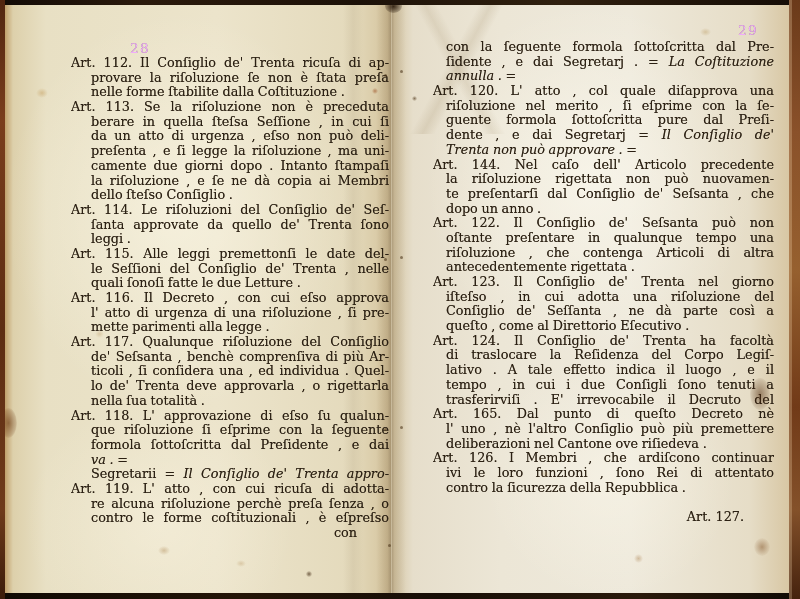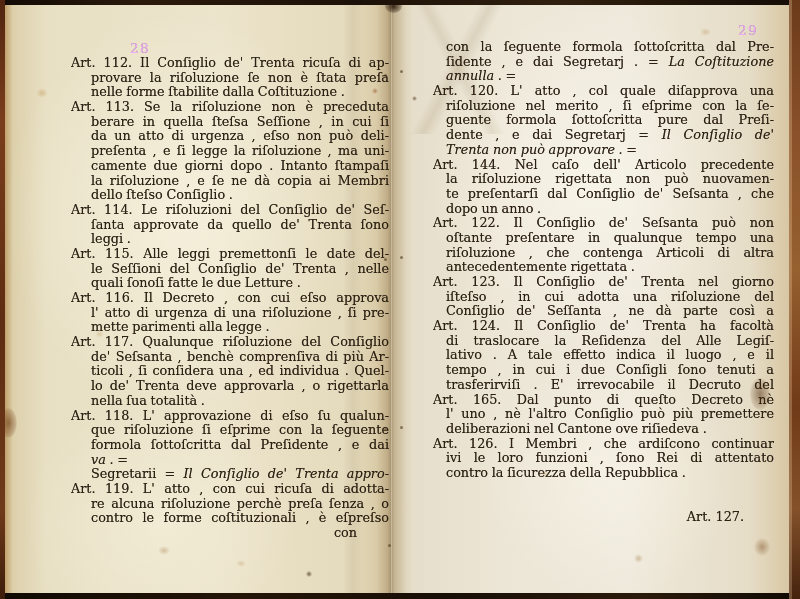--- a/index.html
+++ b/index.html
@@ -164,22 +164,23 @@
       <div class="line cont"><span>la riſoluzione rigettata non può nuovamen-</span></div>
       <div class="line cont"><span>te preſentarſi dal Conſiglio de' Seſsanta , che</span></div>
       <div class="line cont end"><span>dopo un anno .</span></div>
       <div class="line"><span>Art. 122. Il Conſiglio de' Seſsanta può non</span></div>
       <div class="line cont"><span>oſtante preſentare in qualunque tempo una</span></div>
       <div class="line cont"><span>riſoluzione , che contenga Articoli di altra</span></div>
       <div class="line cont end"><span>antecedentemente rigettata .</span></div>
       <div class="line"><span>Art. 123. Il Conſiglio de' Trenta nel giorno</span></div>
       <div class="line cont"><span>iſteſso , in cui adotta una riſoluzione del</span></div>
       <div class="line cont"><span>Conſiglio de' Seſſanta , ne dà parte così a</span></div>
+      <div class="line cont end"><span>queſto , come al Direttorio Eſecutivo .</span></div>
       <div class="line"><span>Art. 124. Il Conſiglio de' Trenta ha facoltà</span></div>
-      <div class="line cont"><span>di traslocare la Reſidenza del Alle Legiſ-</span></div>
+      <div class="line cont"><span>di traslocare la Reſidenza del Corpo Legiſ-</span></div>
       <div class="line cont"><span>lativo . A tale effetto indica il luogo , e il</span></div>
       <div class="line cont"><span>tempo , in cui i due Conſigli ſono tenuti a</span></div>
       <div class="line cont"><span>trasferirviſi . E' irrevocabile il Decruto del</span></div>
       <div class="line"><span>Art. 165. Dal punto di queſto Decreto nè</span></div>
       <div class="line cont"><span>l' uno , nè l'altro Conſiglio può più premettere</span></div>
       <div class="line cont end"><span>deliberazioni nel Cantone ove riſiedeva .</span></div>
       <div class="line"><span>Art. 126. I Membri , che ardiſcono continuar</span></div>
       <div class="line cont"><span>ivi le loro funzioni , ſono Rei di attentato</span></div>
       <div class="line cont end"><span>contro la ſicurezza della Repubblica .</span></div>
     </div>

